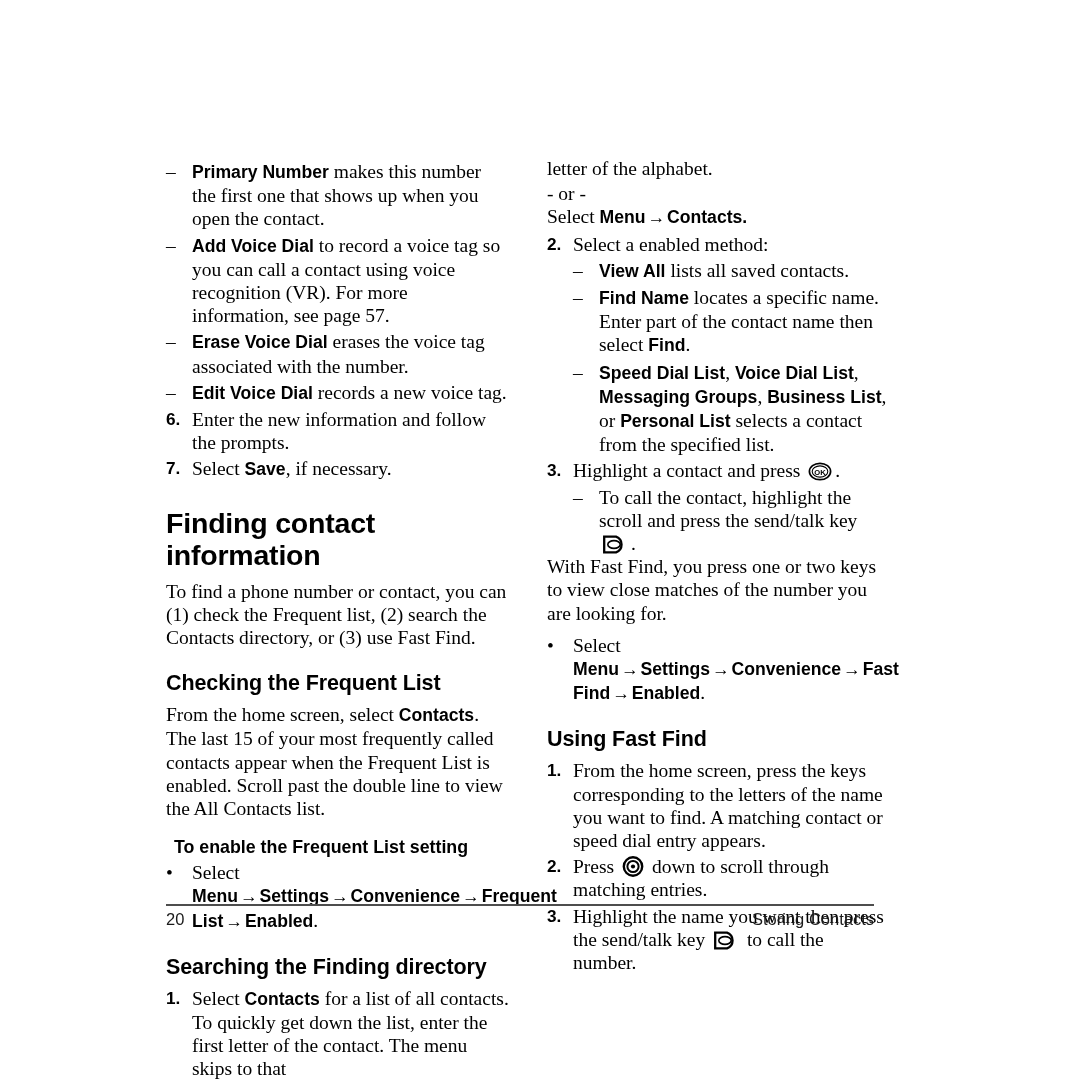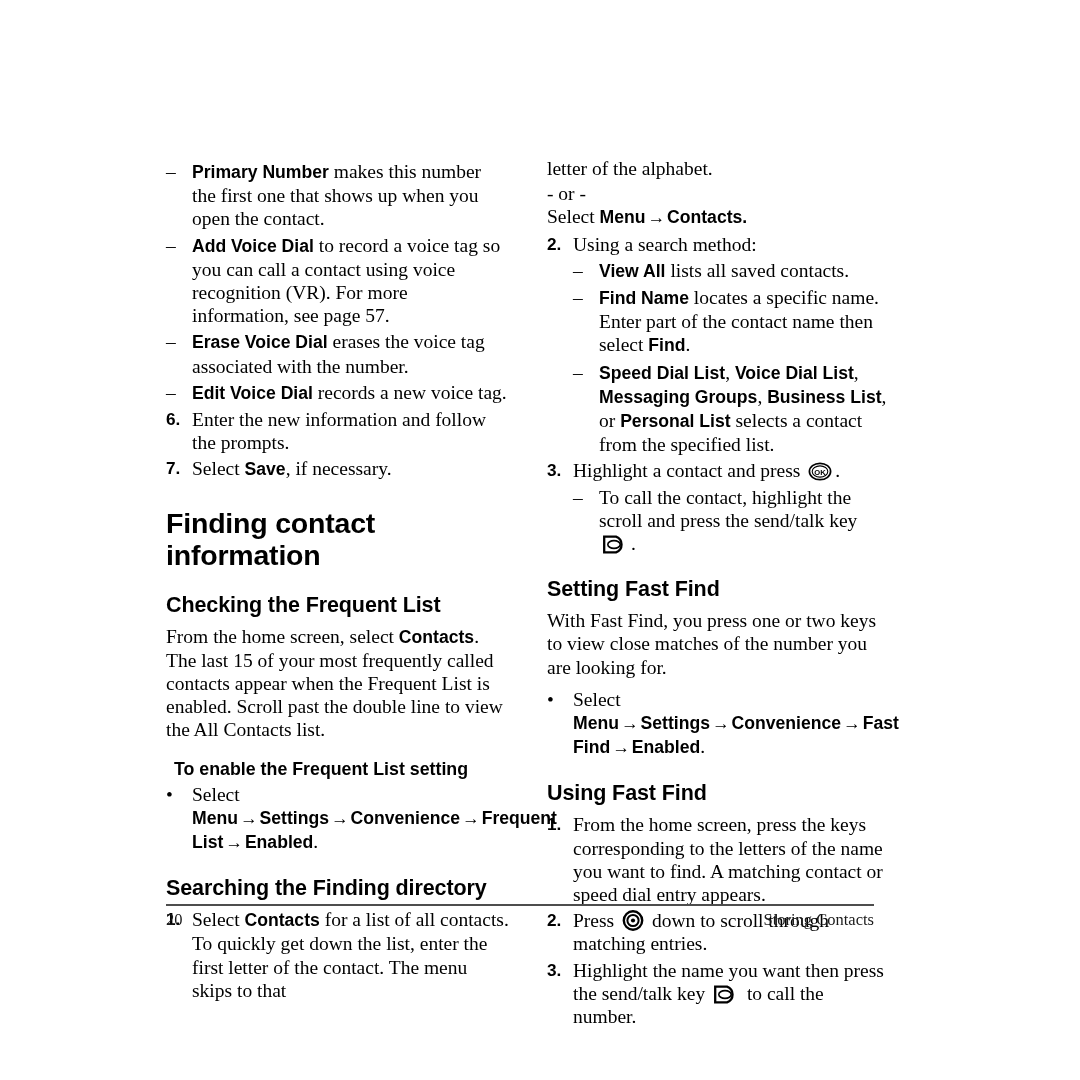--- a/index.html
+++ b/index.html
@@ -145,21 +145,21 @@
     background: #4d4d4d;
   }
   .footer {
     position: absolute;
     left: 166px;
     top: 910px;
     width: 708px;
     display: flex;
     justify-content: space-between;
     align-items: baseline;
-    font-family: Liberation Serif, serif;
+    font-family: Liberation Sans, sans-serif;
     font-size: 16.5px;
     color: #1a1a1a;
   }
 </style>
 </head>
 <body>
 
 <div class="page">
 
   <div class="columns">
@@ -191,20 +191,21 @@
         <span class="content">Enter the new information and follow the prompts.</span>
       </div>
 
       <div class="num-item body-txt">
         <span class="marker">7.</span>
         <span class="content"><span>Select </span><span class="ui">Save</span><span>, if necessary.</span></span>
       </div>
 
       <h1 class="h-major">Finding contact information</h1>
 
+      <p class="para body-txt">To find a phone number or contact, you can (1) check the Frequent list, (2) search the Contacts directory, or (3) use Fast Find.</p>
 
       <h2 class="h-sub">Checking the Frequent List</h2>
 
       <p class="para body-txt"><span>From the home screen, select </span><span class="ui">Contacts</span><span>. The last 15 of your most frequently called contacts appear when the Frequent List is enabled. Scroll past the double line to view the All Contacts list.</span></p>
 
       <h3 class="h-minor">To enable the Frequent List setting</h3>
 
       <div class="bullet-item body-txt">
         <span class="marker">•</span>
         <span class="content"><span>Select </span><span class="ui">Menu</span><span class="arrow">→</span><span class="ui">Settings</span><span class="arrow">→</span><span class="ui">Convenience</span><span class="arrow">→</span><span class="ui">Frequent List</span><span class="arrow">→</span><span class="ui">Enabled</span><span>.</span></span>
@@ -222,21 +223,21 @@
     <div class="col">
 
       <p class="para body-txt">letter of the alphabet.</p>
 
       <p class="para body-txt" style="margin-top:2px;">- or -</p>
 
       <p class="para body-txt" style="margin-top:0;"><span>Select </span><span class="ui">Menu</span><span class="arrow">→</span><span class="ui">Contacts</span><span class="ui">.</span></p>
 
       <div class="num-item body-txt">
         <span class="marker">2.</span>
-        <span class="content">Using a search method:</span>
+        <span class="content">Select a enabled method:</span>
       </div>
 
       <div class="sublist sublist-top">
         <div class="dash-item body-txt">
           <span class="marker">–</span>
           <span class="content"><span class="ui">View All</span><span> lists all saved contacts.</span></span>
         </div>
 
         <div class="dash-item body-txt">
           <span class="marker">–</span>
@@ -261,21 +262,20 @@
       <div class="sublist">
         <div class="dash-item body-txt">
           <span class="marker">–</span>
           <span class="content"><span>To call the contact, highlight the scroll and press the send/talk key </span><span class="icon"><svg width="26" height="19" viewBox="0 0 26 19">
                   <path d="M2.2 1.6 L14 1.6 A8.4 8.4 0 0 1 14 17.4 L2.2 17.4 Z" fill="none" stroke="#000" stroke-width="2.3"></path>
                   <ellipse cx="12" cy="9.5" rx="6.2" ry="3.9" fill="none" stroke="#000" stroke-width="1.6"></ellipse>
                 </svg></span><span>.</span></span>
         </div>
       </div>
 
-      <h2 class="h-sub">Setting Fast Find</h2>
 
       <p class="para body-txt">With Fast Find, you press one or two keys to view close matches of the number you are looking for.</p>
 
       <div class="bullet-item body-txt" style="margin-top:9px;">
         <span class="marker">•</span>
         <span class="content"><span>Select </span><span class="ui">Menu</span><span class="arrow">→</span><span class="ui">Settings</span><span class="arrow">→</span><span class="ui">Convenience</span><span class="arrow">→</span><span class="ui">Fast Find</span><span class="arrow">→</span><span class="ui">Enabled</span><span>.</span></span>
       </div>
 
       <h2 class="h-sub">Using Fast Find</h2>
 

